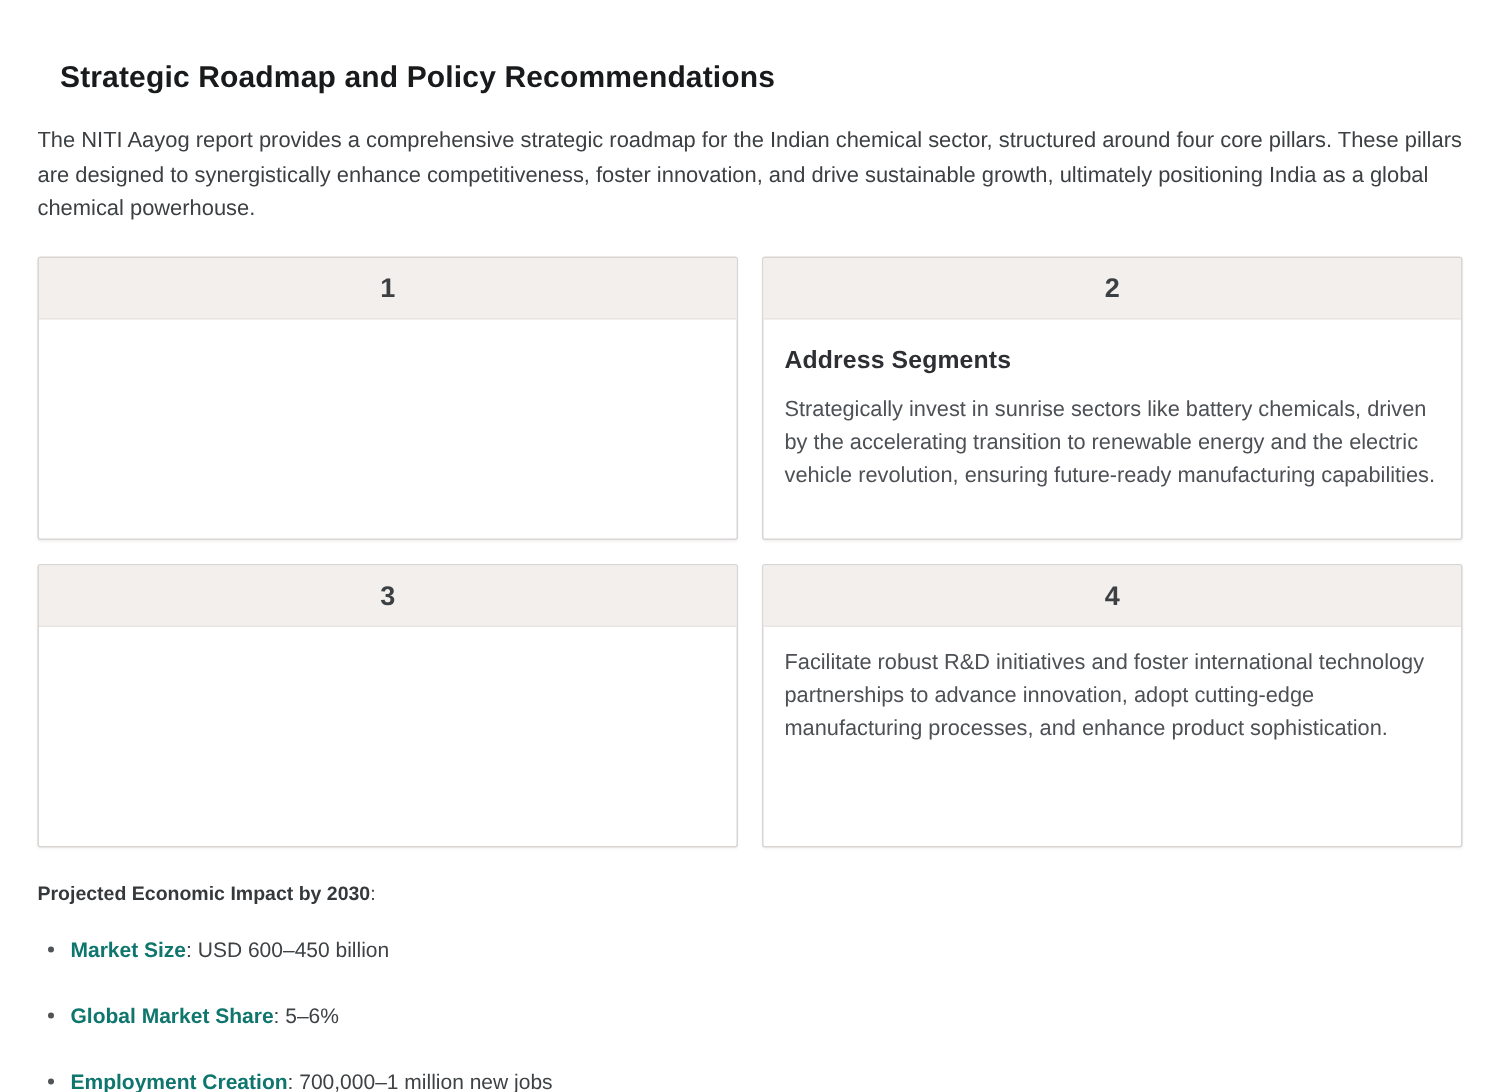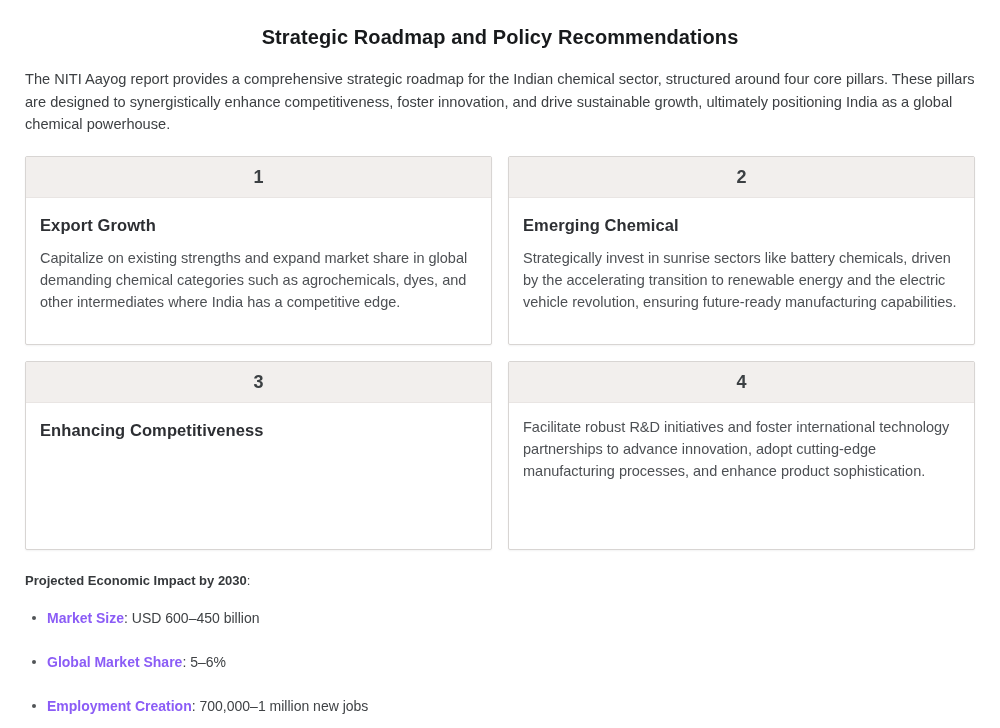--- a/index.html
+++ b/index.html
@@ -13,27 +13,26 @@
     width: 1000px;
     height: 728px;
     overflow: hidden;
   }
   .page {
     width: 1000px;
     height: 728px;
     padding: 24px 25px 0 25px;
   }
   .page-title {
-    margin: 0;
+    margin: 15px;
     font-size: 20px;
     line-height: 27px;
     font-weight: 700;
     color: #181a1c;
     letter-spacing: 0.1px;
-    text-align: center;
   }
   .intro {
     margin: 17px 0 0 0;
     font-size: 14.6px;
     line-height: 22.5px;
     color: #3d4043;
   }
   .pillar-grid {
     margin-top: 20px;
     display: grid;
@@ -101,53 +100,48 @@
   .impact-item + .impact-item { margin-top: 24px; }
   .bullet-dot {
     position: absolute;
     left: 7px;
     top: 8px;
     width: 4px;
     height: 4px;
     border-radius: 50%;
     background: #515457;
   }
-  .impact-item .label { font-weight: 700; color: #8b5cf6; }
+  .impact-item .label { font-weight: 700; color: #0f766e; }
 </style>
 </head>
 <body>
 
 <div class="page">
 
   <h1 class="page-title">Strategic Roadmap and Policy Recommendations</h1>
 
   <p class="intro">The NITI Aayog report provides a comprehensive strategic roadmap for the Indian chemical sector, structured around four core pillars. These pillars are designed to synergistically enhance competitiveness, foster innovation, and drive sustainable growth, ultimately positioning India as a global chemical powerhouse.</p>
 
   <div class="pillar-grid">
 
     <div class="card">
       <div class="card-header">1</div>
-      <div class="card-body">
-        <h2 class="card-title">Export Growth</h2>
-        <p class="card-text">Capitalize on existing strengths and expand market share in global demanding chemical categories such as agrochemicals, dyes, and other intermediates where India has a competitive edge.</p>
-      </div>
     </div>
 
     <div class="card">
       <div class="card-header">2</div>
       <div class="card-body">
-        <h2 class="card-title">Emerging Chemical</h2>
+        <h2 class="card-title">Address Segments</h2>
         <p class="card-text">Strategically invest in sunrise sectors like battery chemicals, driven by the accelerating transition to renewable energy and the electric vehicle revolution, ensuring future-ready manufacturing capabilities.</p>
       </div>
     </div>
 
     <div class="card">
       <div class="card-header">3</div>
       <div class="card-body">
-        <h2 class="card-title">Enhancing Competitiveness</h2>
       </div>
     </div>
 
     <div class="card">
       <div class="card-header">4</div>
       <div class="card-body">
         <p class="card-text">Facilitate robust R&amp;D initiatives and foster international technology partnerships to advance innovation, adopt cutting-edge manufacturing processes, and enhance product sophistication.</p>
       </div>
     </div>
 

